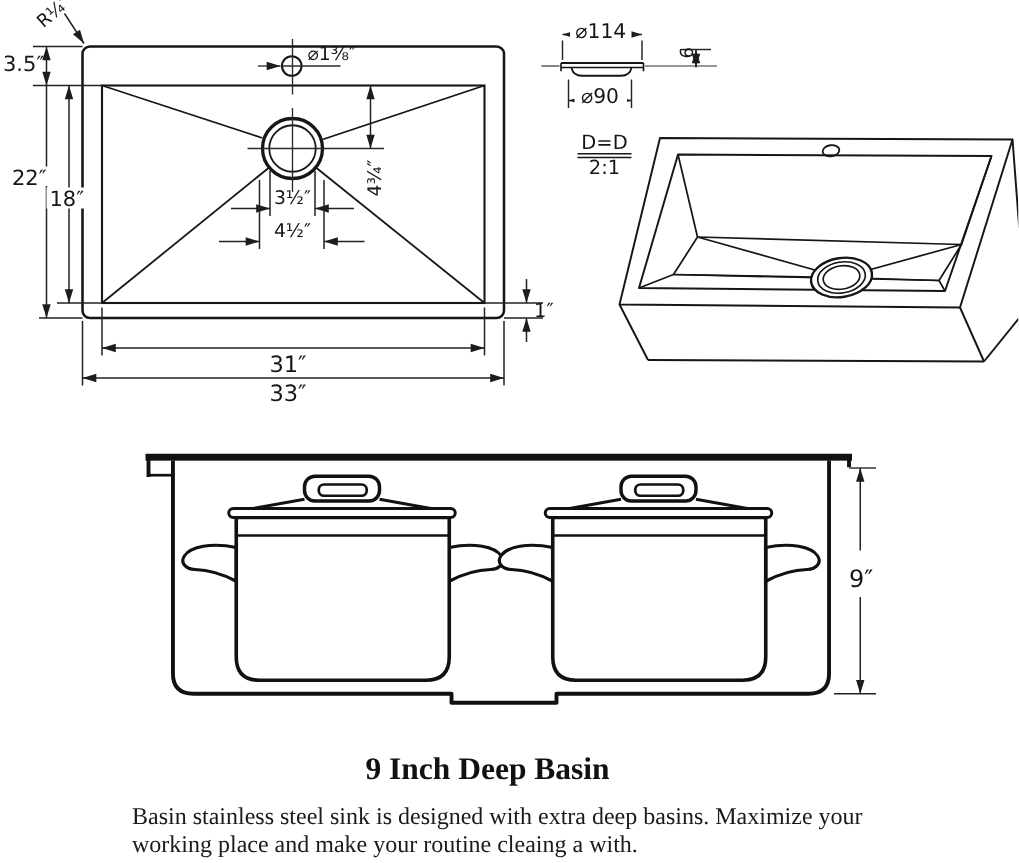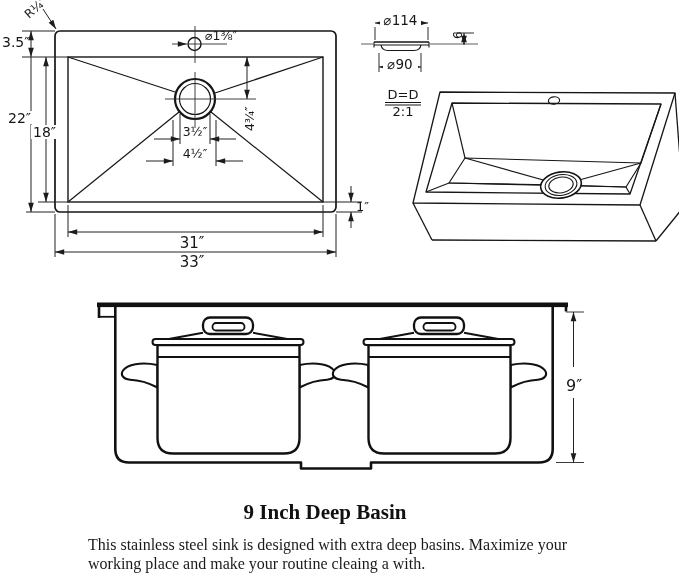--- a/index.html
+++ b/index.html
@@ -186,16 +186,16 @@
       <line x1="566" y1="312" x2="584" y2="312" stroke-width="0.9"></line>
       <line x1="556" y1="462.5" x2="584" y2="462.5" stroke-width="0.9"></line>
       <line x1="573.5" y1="367" x2="573.5" y2="312" marker-end="url(#arr)"></line>
       <line x1="573.5" y1="398" x2="573.5" y2="462.5" marker-end="url(#arr)"></line>
     </g>
     <text x="566" y="391" font-size="16" stroke="none" fill="#161616">9″</text>
   </g>
 </svg>
 
 <div class="heading">9 Inch Deep Basin</div>
-<div class="cap cap1">This stainless steel sink is designed with extra deep basins. Maximize your</div>
+<div class="cap cap1">Basin stainless steel sink is designed with extra deep basins. Maximize your</div>
 <div class="cap cap2">working place and make your routine cleaing a with.</div>
 
 </div>
 
 </body></html>

